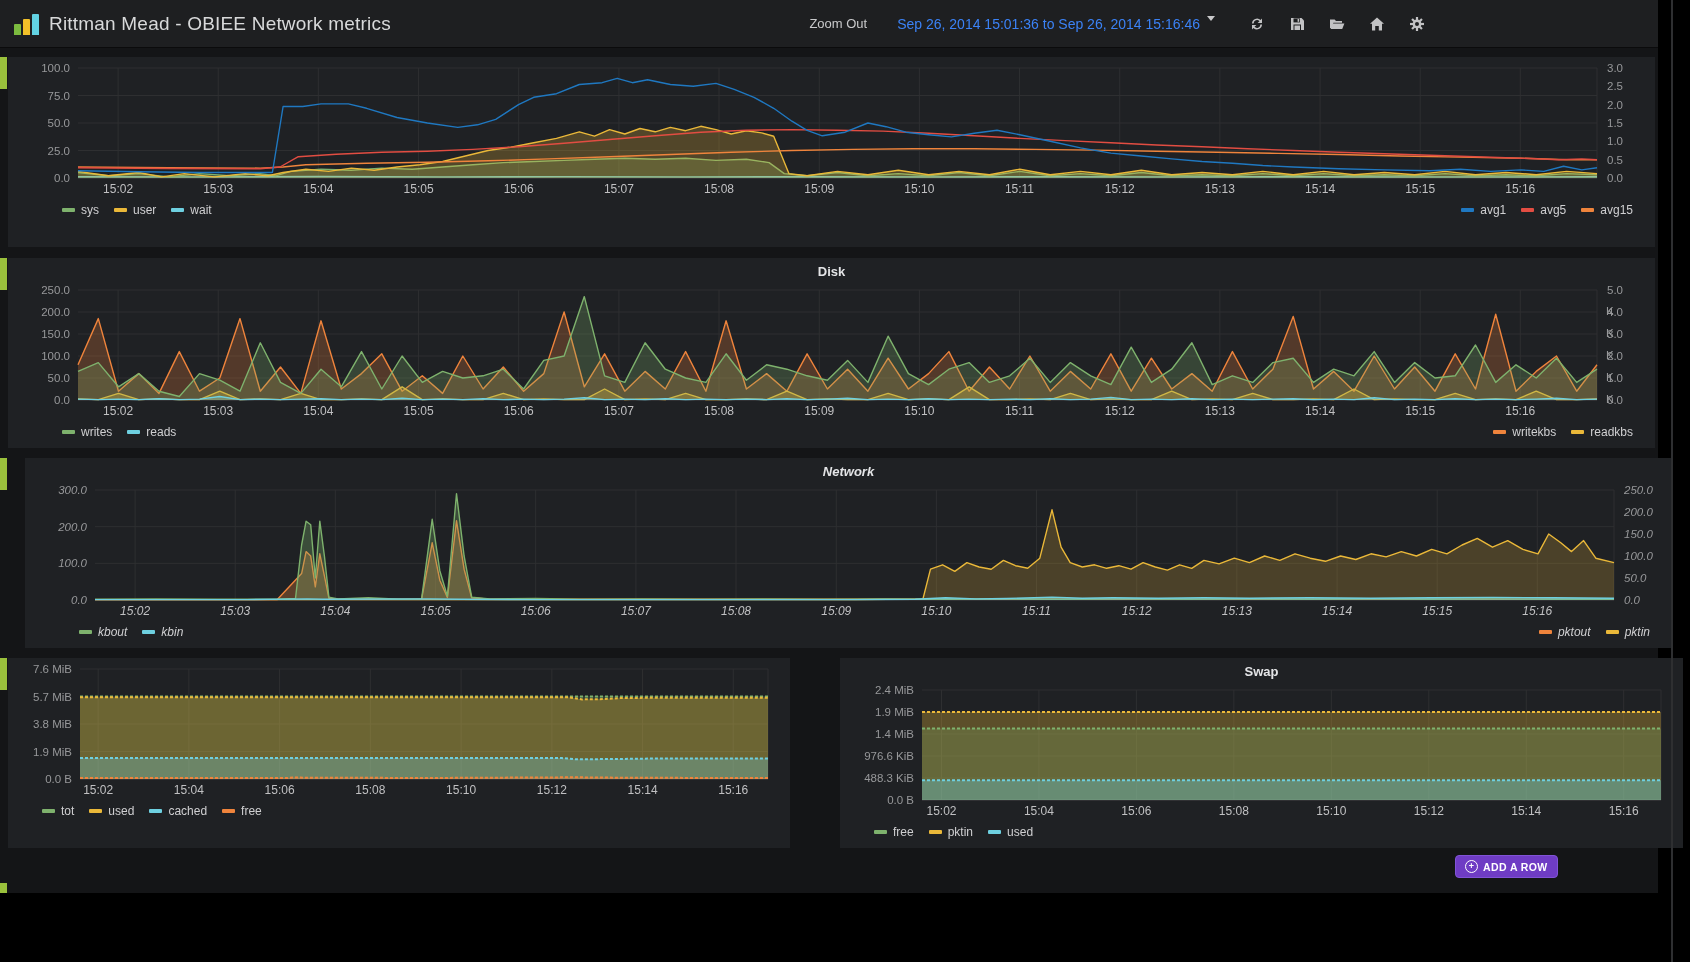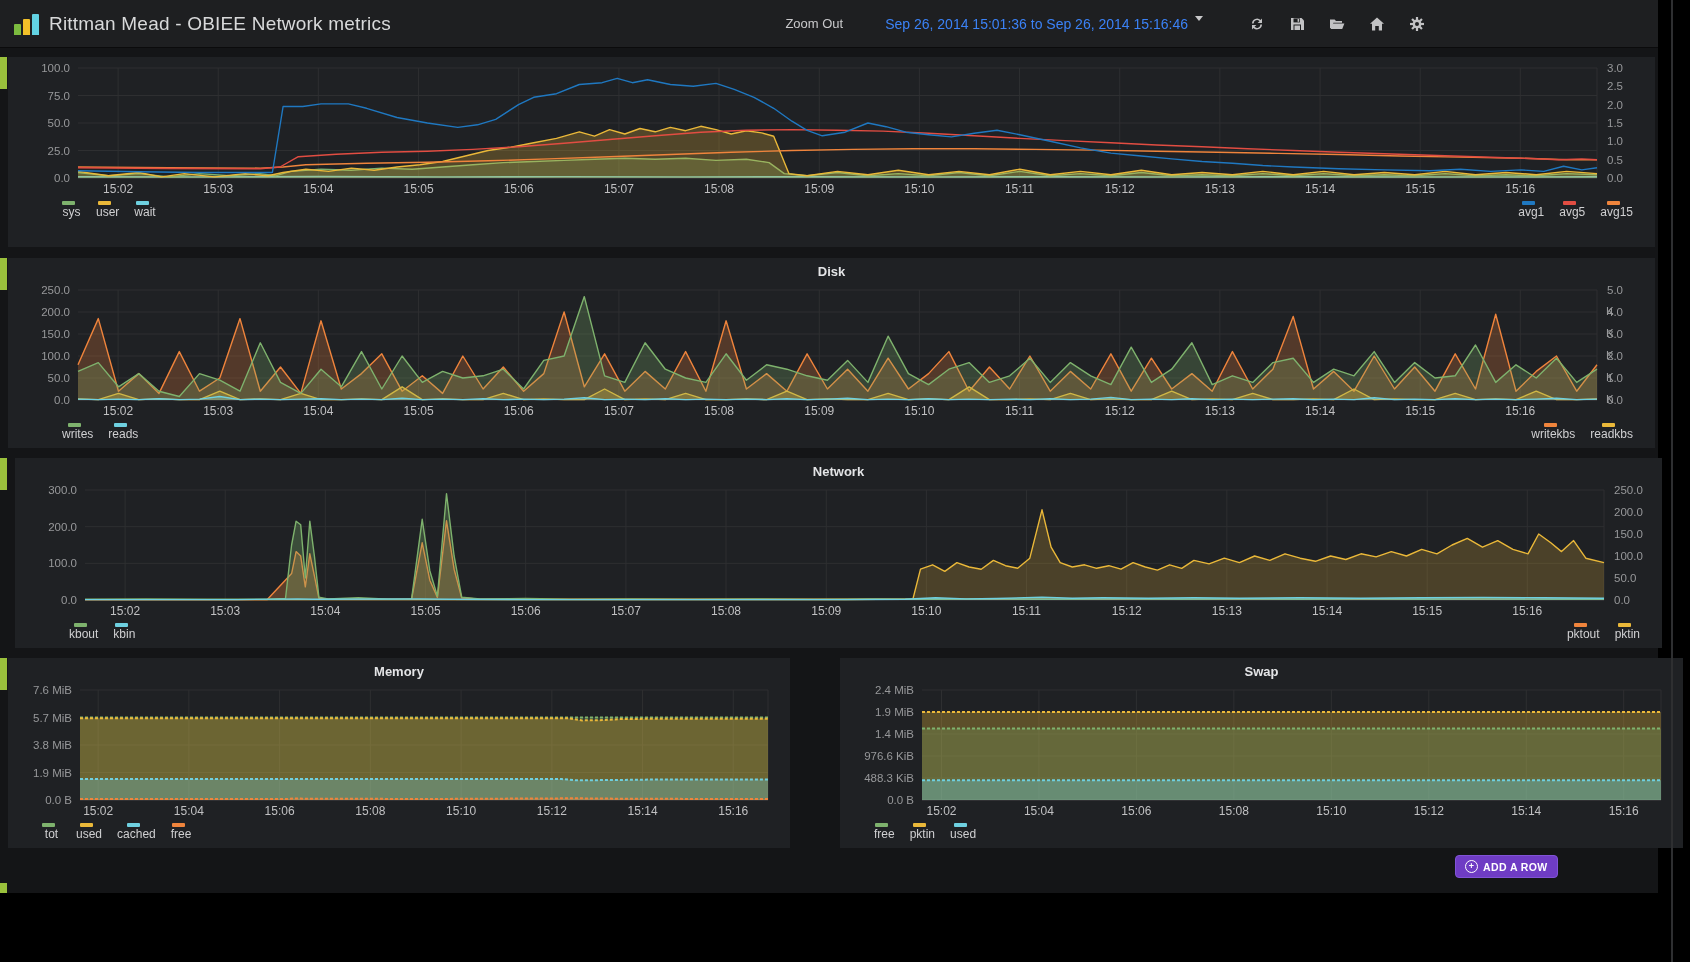--- a/index.html
+++ b/index.html
@@ -11,37 +11,37 @@
   .dash{position:absolute;left:0;top:0;width:1658px;height:893px;background:#141517;}
   
   .navbar{position:absolute;left:0;top:0;width:1658px;height:48px;background:#1e1f21;
           display:flex;align-items:center;border-bottom:1px solid #0b0b0c;box-sizing:border-box;}
   .logo{display:flex;align-items:flex-end;height:22px;margin:0 10px 0 14px;}
   .logo i{display:block;width:7px;margin-right:2px;border-radius:1px 1px 0 0;}
   .logo .b1{height:11px;background:#7cbb3f;}
   .logo .b2{height:16px;background:#f2c029;}
   .logo .b3{height:21px;background:#62d2e3;margin-right:0;}
   .nav-title{font-size:19px;color:#d8d9da;font-weight:500;letter-spacing:.2px;flex:1;}
-  .nav-right{display:flex;align-items:center;gap:12px;margin-right:233px;}
+  .nav-right{display:flex;align-items:center;gap:0;margin-right:233px;}
   .zoom-out{font-size:13px;color:#c9c9cb;cursor:pointer;margin-right:30px;}
   .timerange{font-size:14px;color:#3b82f6;cursor:pointer;display:flex;margin-right:34px;}
   .caret{width:0;height:0;border-left:4px solid transparent;border-right:4px solid transparent;
          border-top:5px solid #c9c9cb;margin-left:7px;display:inline-block;}
   .nav-icons{display:flex;align-items:center;gap:24px;}
   .nav-icons .ibtn{width:16px;height:16px;cursor:pointer;display:block;}
   .nav-icons svg{display:block;}
   
   .rowtab{position:absolute;left:0;width:7px;background:#9ac13c;cursor:pointer;}
   .panel{position:absolute;background:#1f2124;box-sizing:border-box;display:flex;flex-direction:column;padding:3px 8px 0 8px;}
   .panel-title{height:21px;line-height:21px;text-align:center;font-size:13px;font-weight:bold;color:#e3e4e6;cursor:pointer;}
   svg.chart{width:100%;height:138px;display:block;cursor:crosshair;}
   .legend{display:flex;justify-content:space-between;align-items:center;height:24px;padding:0 14px 0 46px;}
   .legend.single{justify-content:flex-start;padding-left:26px;}
   .lg-group{display:flex;align-items:center;}
-  .lg-item{display:inline-flex;align-items:center;margin-right:15px;cursor:pointer;flex-direction:column;}
+  .lg-item{display:inline-flex;align-items:center;margin-right:15px;cursor:pointer;}
   .lg-group.right .lg-item{margin-right:0;margin-left:15px;}
   .sw{display:inline-block;width:13px;height:4px;border-radius:1px;margin-right:6px;}
   .lg-label{font-size:12px;color:#d0d0d2;}
   
   .add-row{position:absolute;top:855px;left:1455px;height:23px;background:#6f3cc4;border:1px solid #8153d6;
            border-radius:4px;color:#fff;font-size:10.5px;font-weight:bold;letter-spacing:.4px;
            display:flex;align-items:center;padding:0 9px;cursor:pointer;box-sizing:border-box;}
   .add-row .plus{display:inline-flex;width:11px;height:11px;border:1px solid #fff;border-radius:50%;
                  align-items:center;justify-content:center;font-size:9px;font-weight:bold;margin-right:5px;line-height:1;}
   
@@ -291,21 +291,21 @@
             <span class="lg-label">writekbs</span>
           </span>
           <span class="lg-item">
             <span class="sw" style="background: rgb(234, 184, 57);"></span>
             <span class="lg-label">readkbs</span>
           </span>
         </div>
     </div>
   </div>
 
-  <div class="panel" style="left:15px;top:458px;width:1647px;height:190px;">
+  <div class="panel" style="left:25px;top:458px;width:1647px;height:190px;font-style:italic;">
     <div class="panel-title">Network</div>
     <svg class="chart" viewBox="0 0 1631 138">
         <line x1="102.10159999999999" y1="8" x2="102.10159999999999" y2="118" stroke="#2e2f31" stroke-width="1"></line>
         <text x="102.10159999999999" y="133" fill="#c0c0c2" font-size="12" text-anchor="middle">15:02</text>
         <line x1="202.2037" y1="8" x2="202.2037" y2="118" stroke="#2e2f31" stroke-width="1"></line>
         <text x="202.2037" y="133" fill="#c0c0c2" font-size="12" text-anchor="middle">15:03</text>
         <line x1="302.3058" y1="8" x2="302.3058" y2="118" stroke="#2e2f31" stroke-width="1"></line>
         <text x="302.3058" y="133" fill="#c0c0c2" font-size="12" text-anchor="middle">15:04</text>
         <line x1="402.5598" y1="8" x2="402.5598" y2="118" stroke="#2e2f31" stroke-width="1"></line>
         <text x="402.5598" y="133" fill="#c0c0c2" font-size="12" text-anchor="middle">15:05</text>
@@ -374,21 +374,20 @@
           </span>
           <span class="lg-item">
             <span class="sw" style="background: rgb(234, 184, 57);"></span>
             <span class="lg-label">pktin</span>
           </span>
         </div>
     </div>
   </div>
 
   <div class="panel" style="left:8px;top:658px;width:782px;height:190px;">
-    <div class="panel-title">Memory</div>
     <svg class="chart" viewBox="0 0 766 138">
         <line x1="82.1632" y1="8" x2="82.1632" y2="118" stroke="#2e2f31" stroke-width="1"></line>
         <text x="82.1632" y="133" fill="#c0c0c2" font-size="12" text-anchor="middle">15:02</text>
         <line x1="172.8416" y1="8" x2="172.8416" y2="118" stroke="#2e2f31" stroke-width="1"></line>
         <text x="172.8416" y="133" fill="#c0c0c2" font-size="12" text-anchor="middle">15:04</text>
         <line x1="263.5888" y1="8" x2="263.5888" y2="118" stroke="#2e2f31" stroke-width="1"></line>
         <text x="263.5888" y="133" fill="#c0c0c2" font-size="12" text-anchor="middle">15:06</text>
         <line x1="354.336" y1="8" x2="354.336" y2="118" stroke="#2e2f31" stroke-width="1"></line>
         <text x="354.336" y="133" fill="#c0c0c2" font-size="12" text-anchor="middle">15:08</text>
         <line x1="445.0832" y1="8" x2="445.0832" y2="118" stroke="#2e2f31" stroke-width="1"></line>

